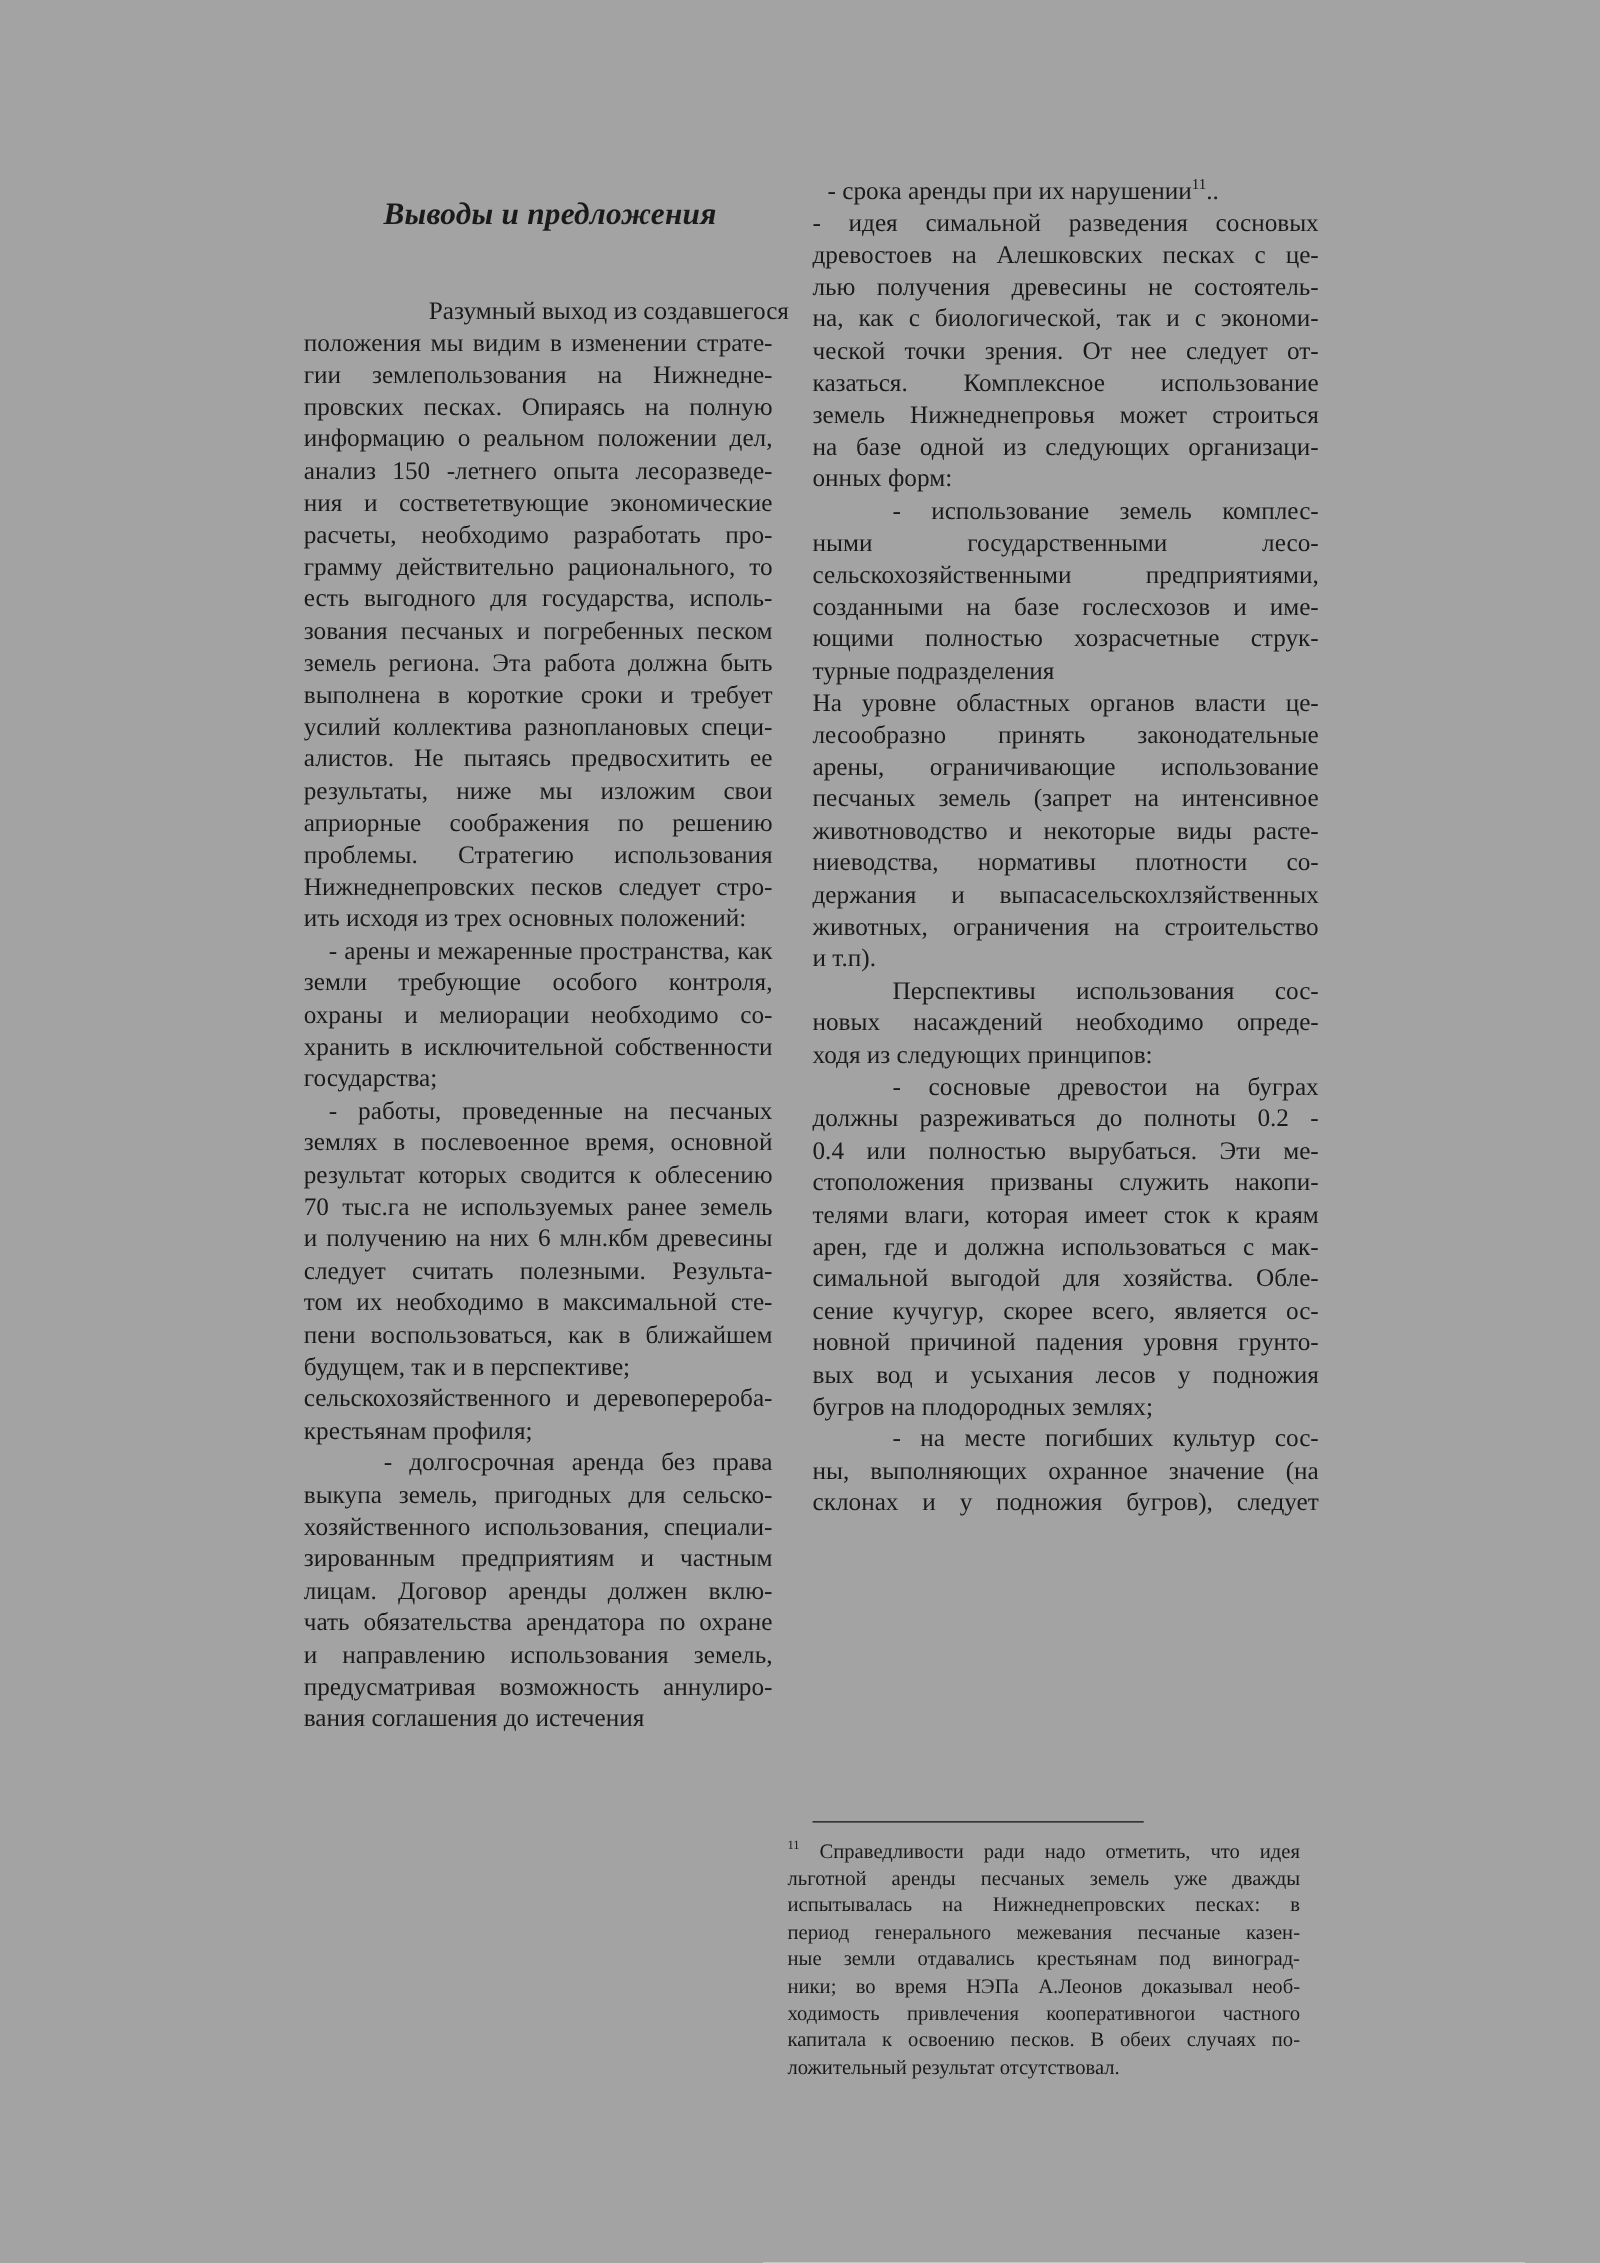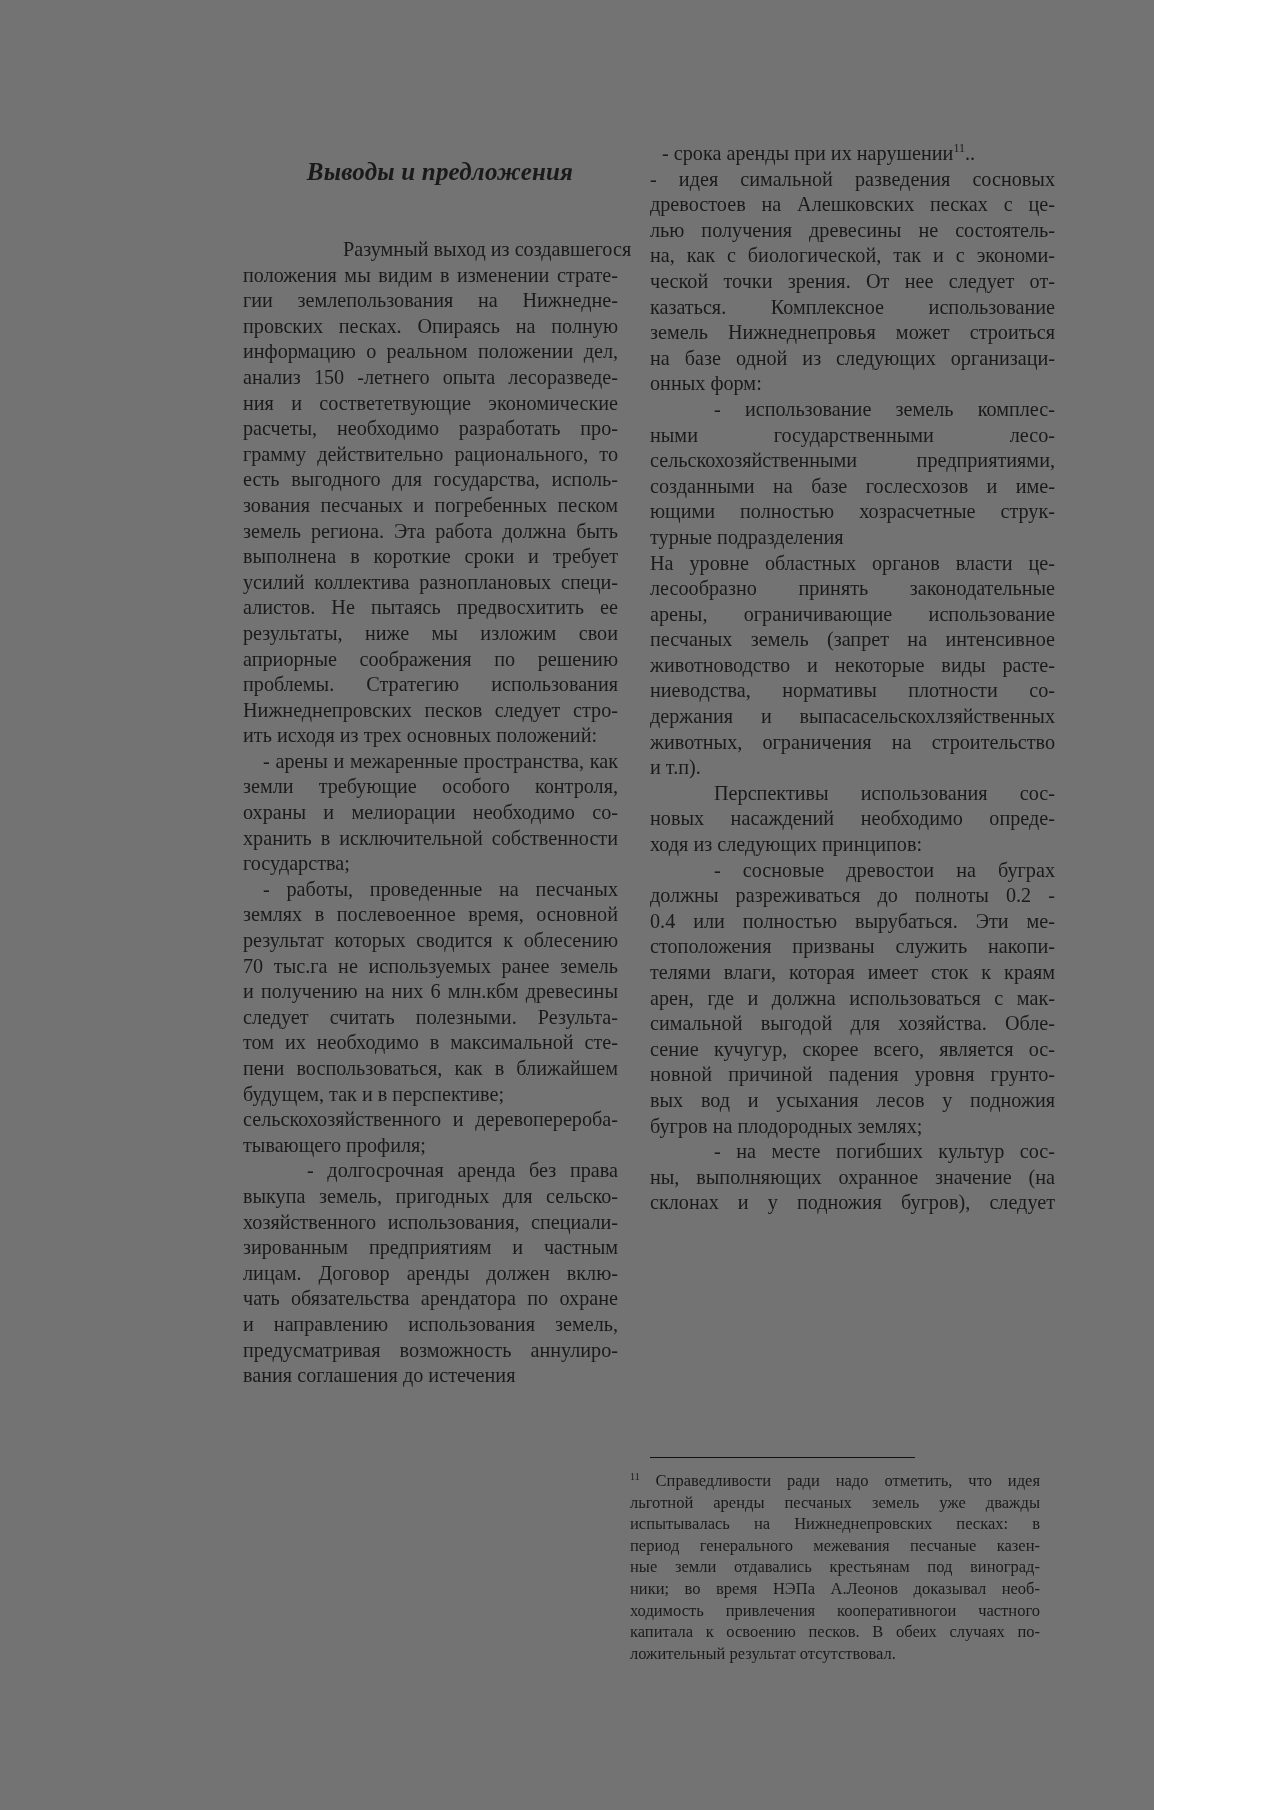--- a/index.html
+++ b/index.html
@@ -1,18 +1,18 @@
 <!DOCTYPE html>
 <html><head>
 <meta charset="utf-8">
 <style>
   html, body { margin: 0; padding: 0; background: #ffffff; }
   body { width: 1280px; height: 1810px; position: relative; overflow: hidden;
          font-family: "Liberation Serif", "DejaVu Serif", serif; color: #1a1a1a; }
-  .page { position: absolute; left: 0; top: 0; width: 1154px; height: 1810px; background: #737373; }
+  .page { position: absolute; left: 0; top: 0; width: 1280px; height: 1810px; background: #a3a3a3; }
   .title { position: absolute; left: 280px; top: 158px; width: 320px; text-align: center;
            font-weight: bold; font-style: italic; font-size: 25px; letter-spacing: 0.2px; }
   .col { position: absolute; }
   .col-left { left: 243px; top: 237px; width: 375px; }
   .col-right { left: 650px; top: 141px; width: 405px; }
   .line { display: block; height: 25.6px; line-height: 25.6px; font-size: 20.2px;
           white-space: nowrap; text-align: justify; text-align-last: justify; }
   .line.last { text-align-last: left; }
   .line.i2 { padding-left: 64px; }
   .line.i3 { padding-left: 100px; }
@@ -61,21 +61,21 @@
       <span class="line i4"><span>-  работы,  проведенные  на  песчаных</span></span>
       <span class="line"><span>землях  в  послевоенное время, основной</span></span>
       <span class="line"><span>результат которых сводится к облесению</span></span>
       <span class="line"><span>70 тыс.га не используемых  ранее  земель</span></span>
       <span class="line"><span>и получению на них 6 млн.кбм древесины</span></span>
       <span class="line"><span>следует   считать   полезными.   Результа-</span></span>
       <span class="line"><span>том  их необходимо в максимальной сте-</span></span>
       <span class="line"><span>пени  воспользоваться, как  в  ближайшем</span></span>
       <span class="line last"><span>будущем, так и в перспективе;</span></span>
       <span class="line"><span>сельскохозяйственного и деревоперероба-</span></span>
-      <span class="line last"><span>тывающего профиля;</span></span>
+      <span class="line last"><span>крестьянам профиля;</span></span>
       <span class="line i2"><span>-  долгосрочная  аренда  без  права</span></span>
       <span class="line"><span>выкупа земель,  пригодных для сельско-</span></span>
       <span class="line"><span>хозяйственного использования, специали-</span></span>
       <span class="line"><span>зированным  предприятиям   и  частным</span></span>
       <span class="line"><span>лицам.  Договор  аренды  должен  вклю-</span></span>
       <span class="line"><span>чать обязательства арендатора по охране</span></span>
       <span class="line"><span>и   направлению   использования   земель,</span></span>
       <span class="line"><span>предусматривая  возможность аннулиро-</span></span>
       <span class="line last"><span>вания соглашения до истечения</span></span>
     </div>

